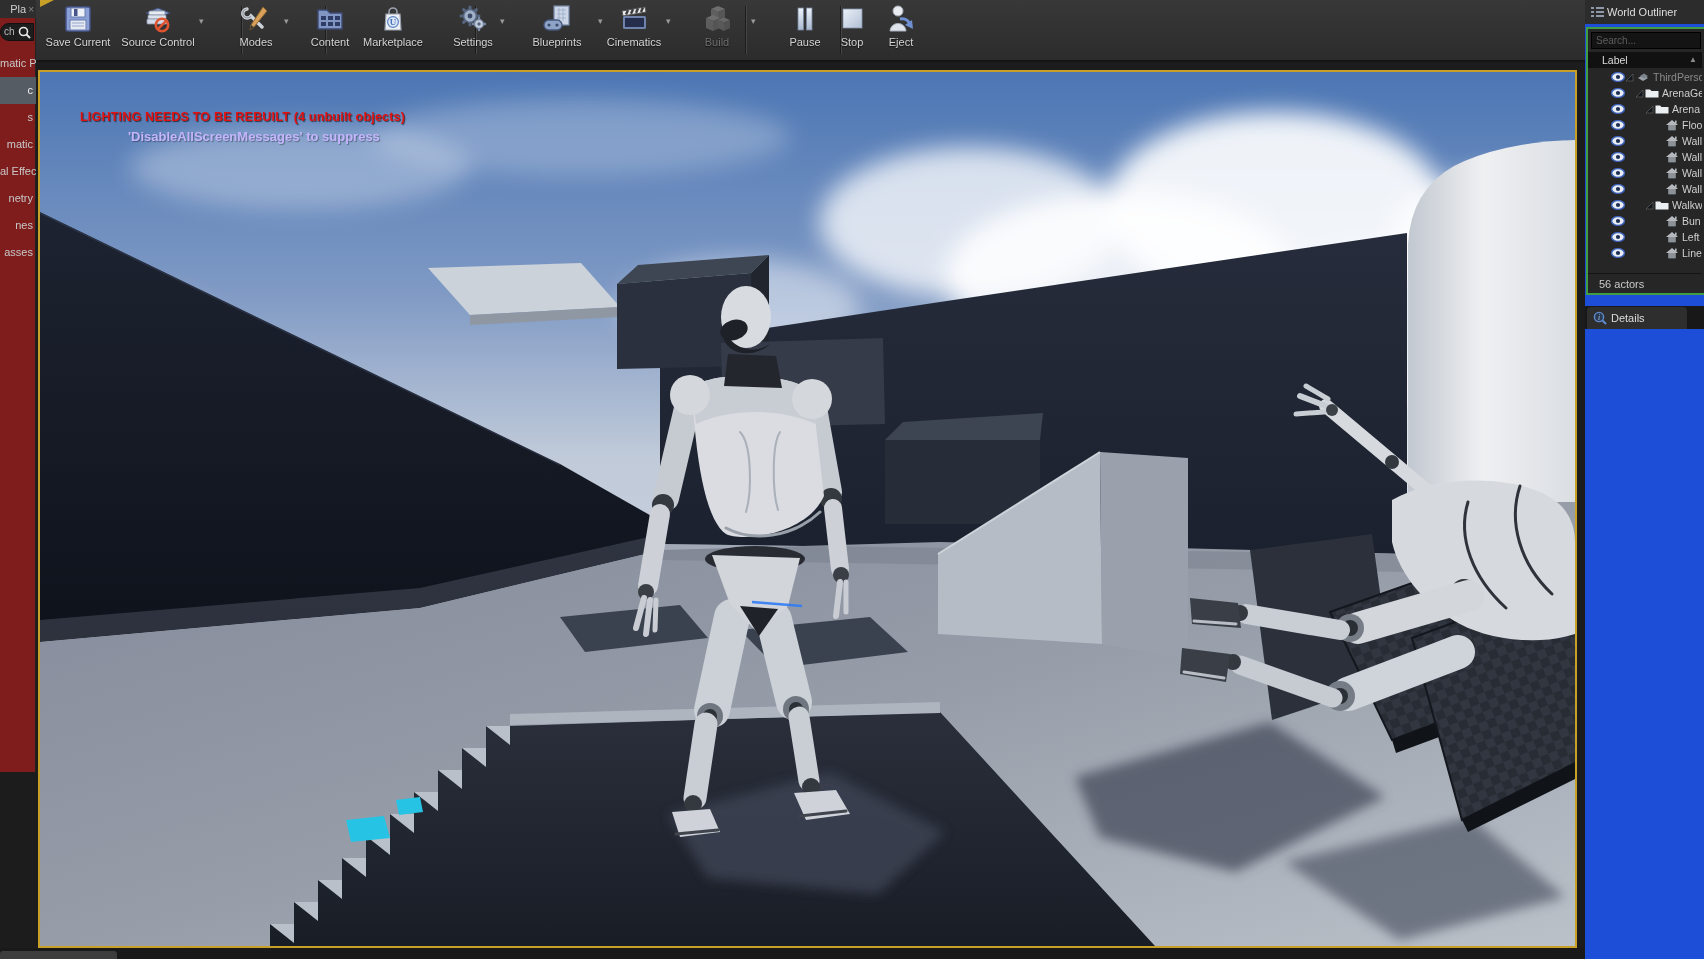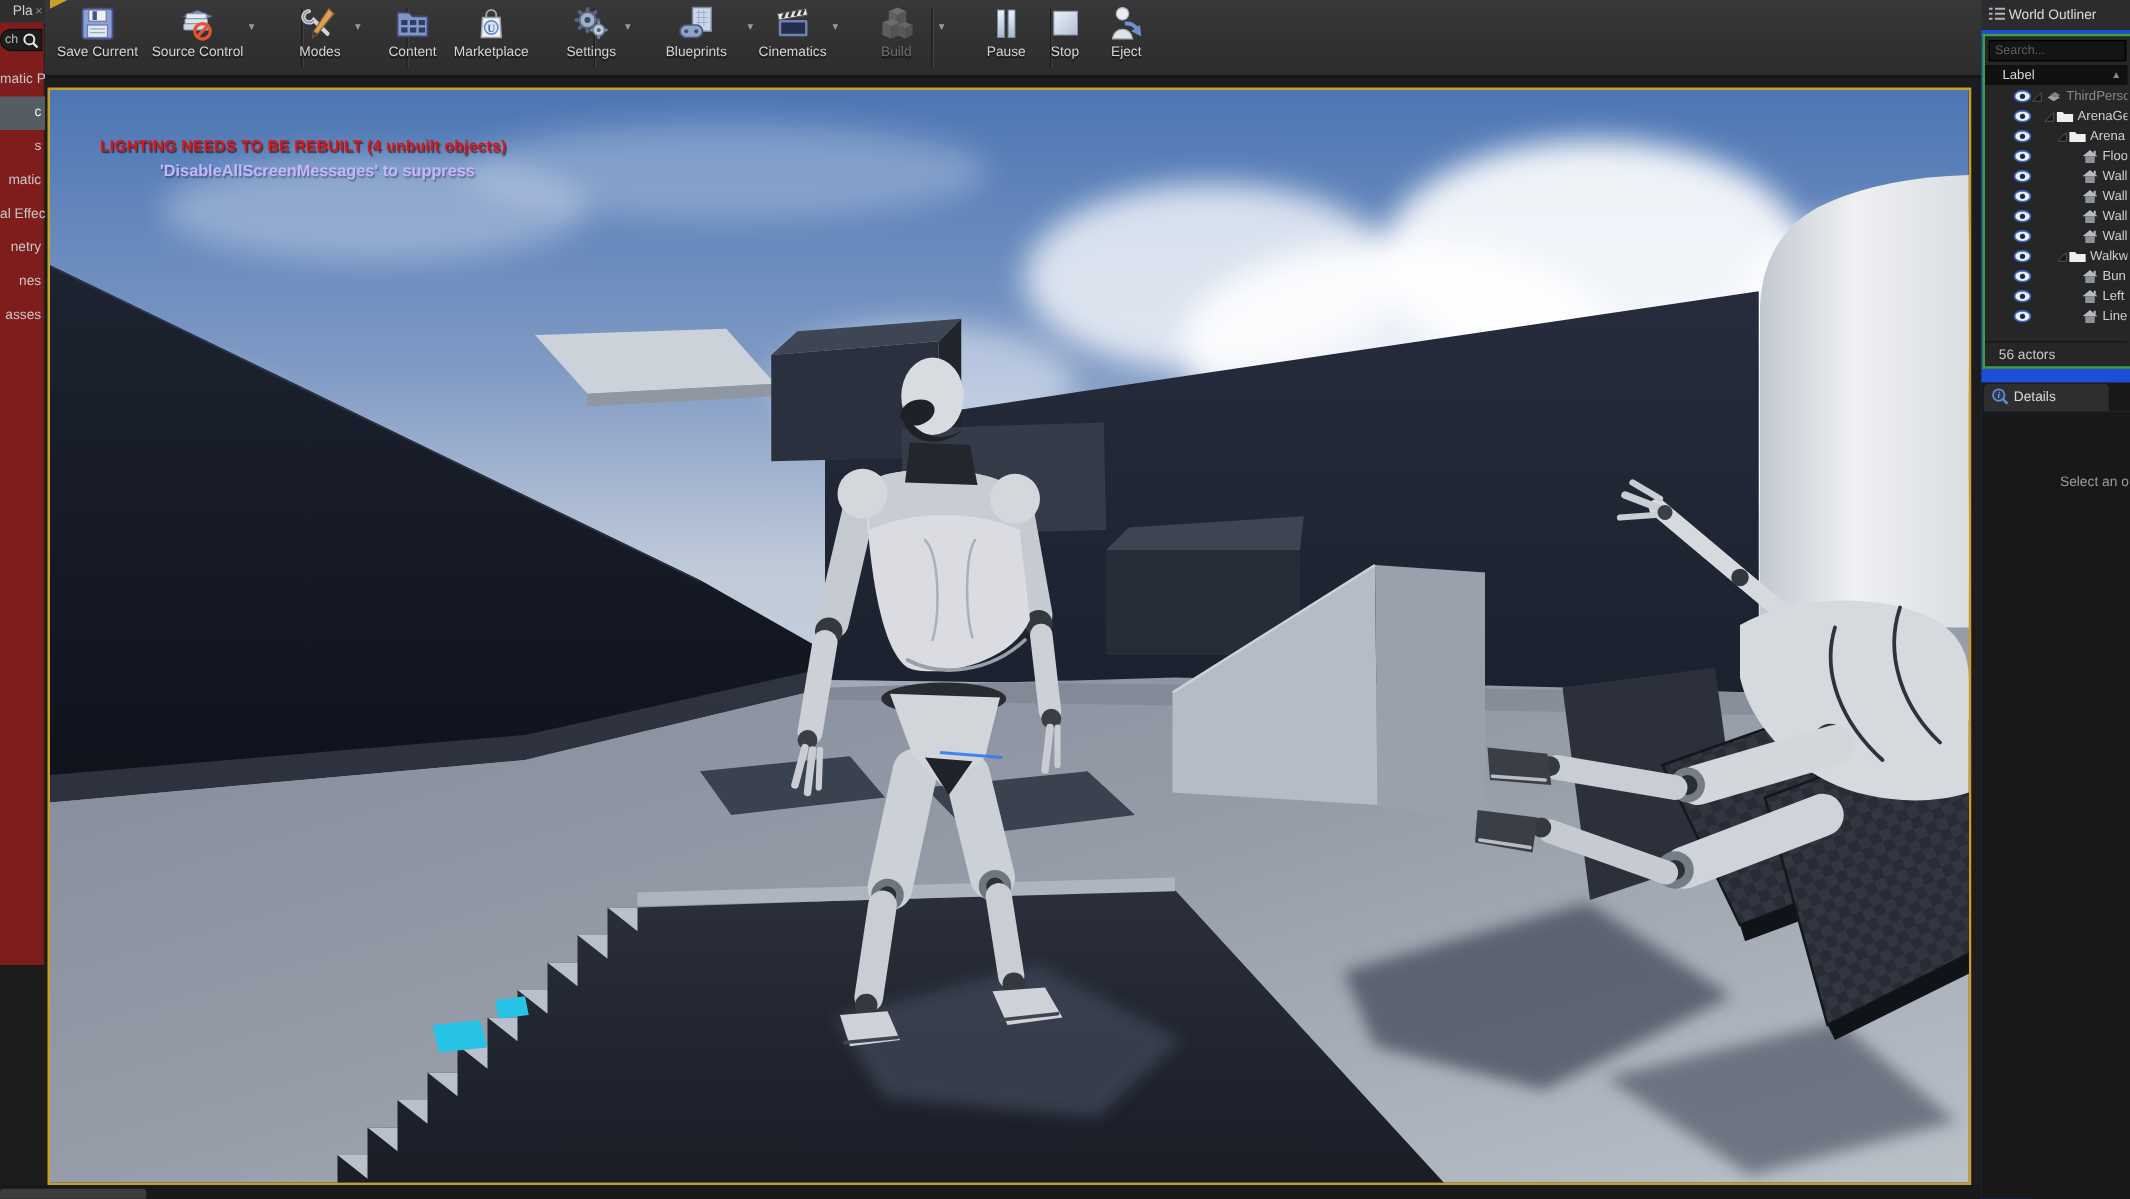--- a/index.html
+++ b/index.html
@@ -659,16 +659,13 @@
 
   <div class="dt-tabrow">
     <div class="dt-tab">
       <svg width="14" height="14" viewBox="0 0 14 14">
           <circle cx="6" cy="6" r="4.6" fill="#2a3a52" stroke="#5f8cd0" stroke-width="1.4"></circle>
           <line x1="9.5" y1="9.5" x2="13" y2="13" stroke="#5f8cd0" stroke-width="2"></line>
           <text x="6" y="8.6" text-anchor="middle" font-family="Liberation Serif,serif" font-size="7.5" font-style="italic" fill="#aaccee">i</text>
         </svg><span>Details</span>
     </div>
   </div>
-  <div class="dt-body">
-    <div class="dt-empty">Select an o</div>
-  </div>
 </div>
 
 </body></html>

